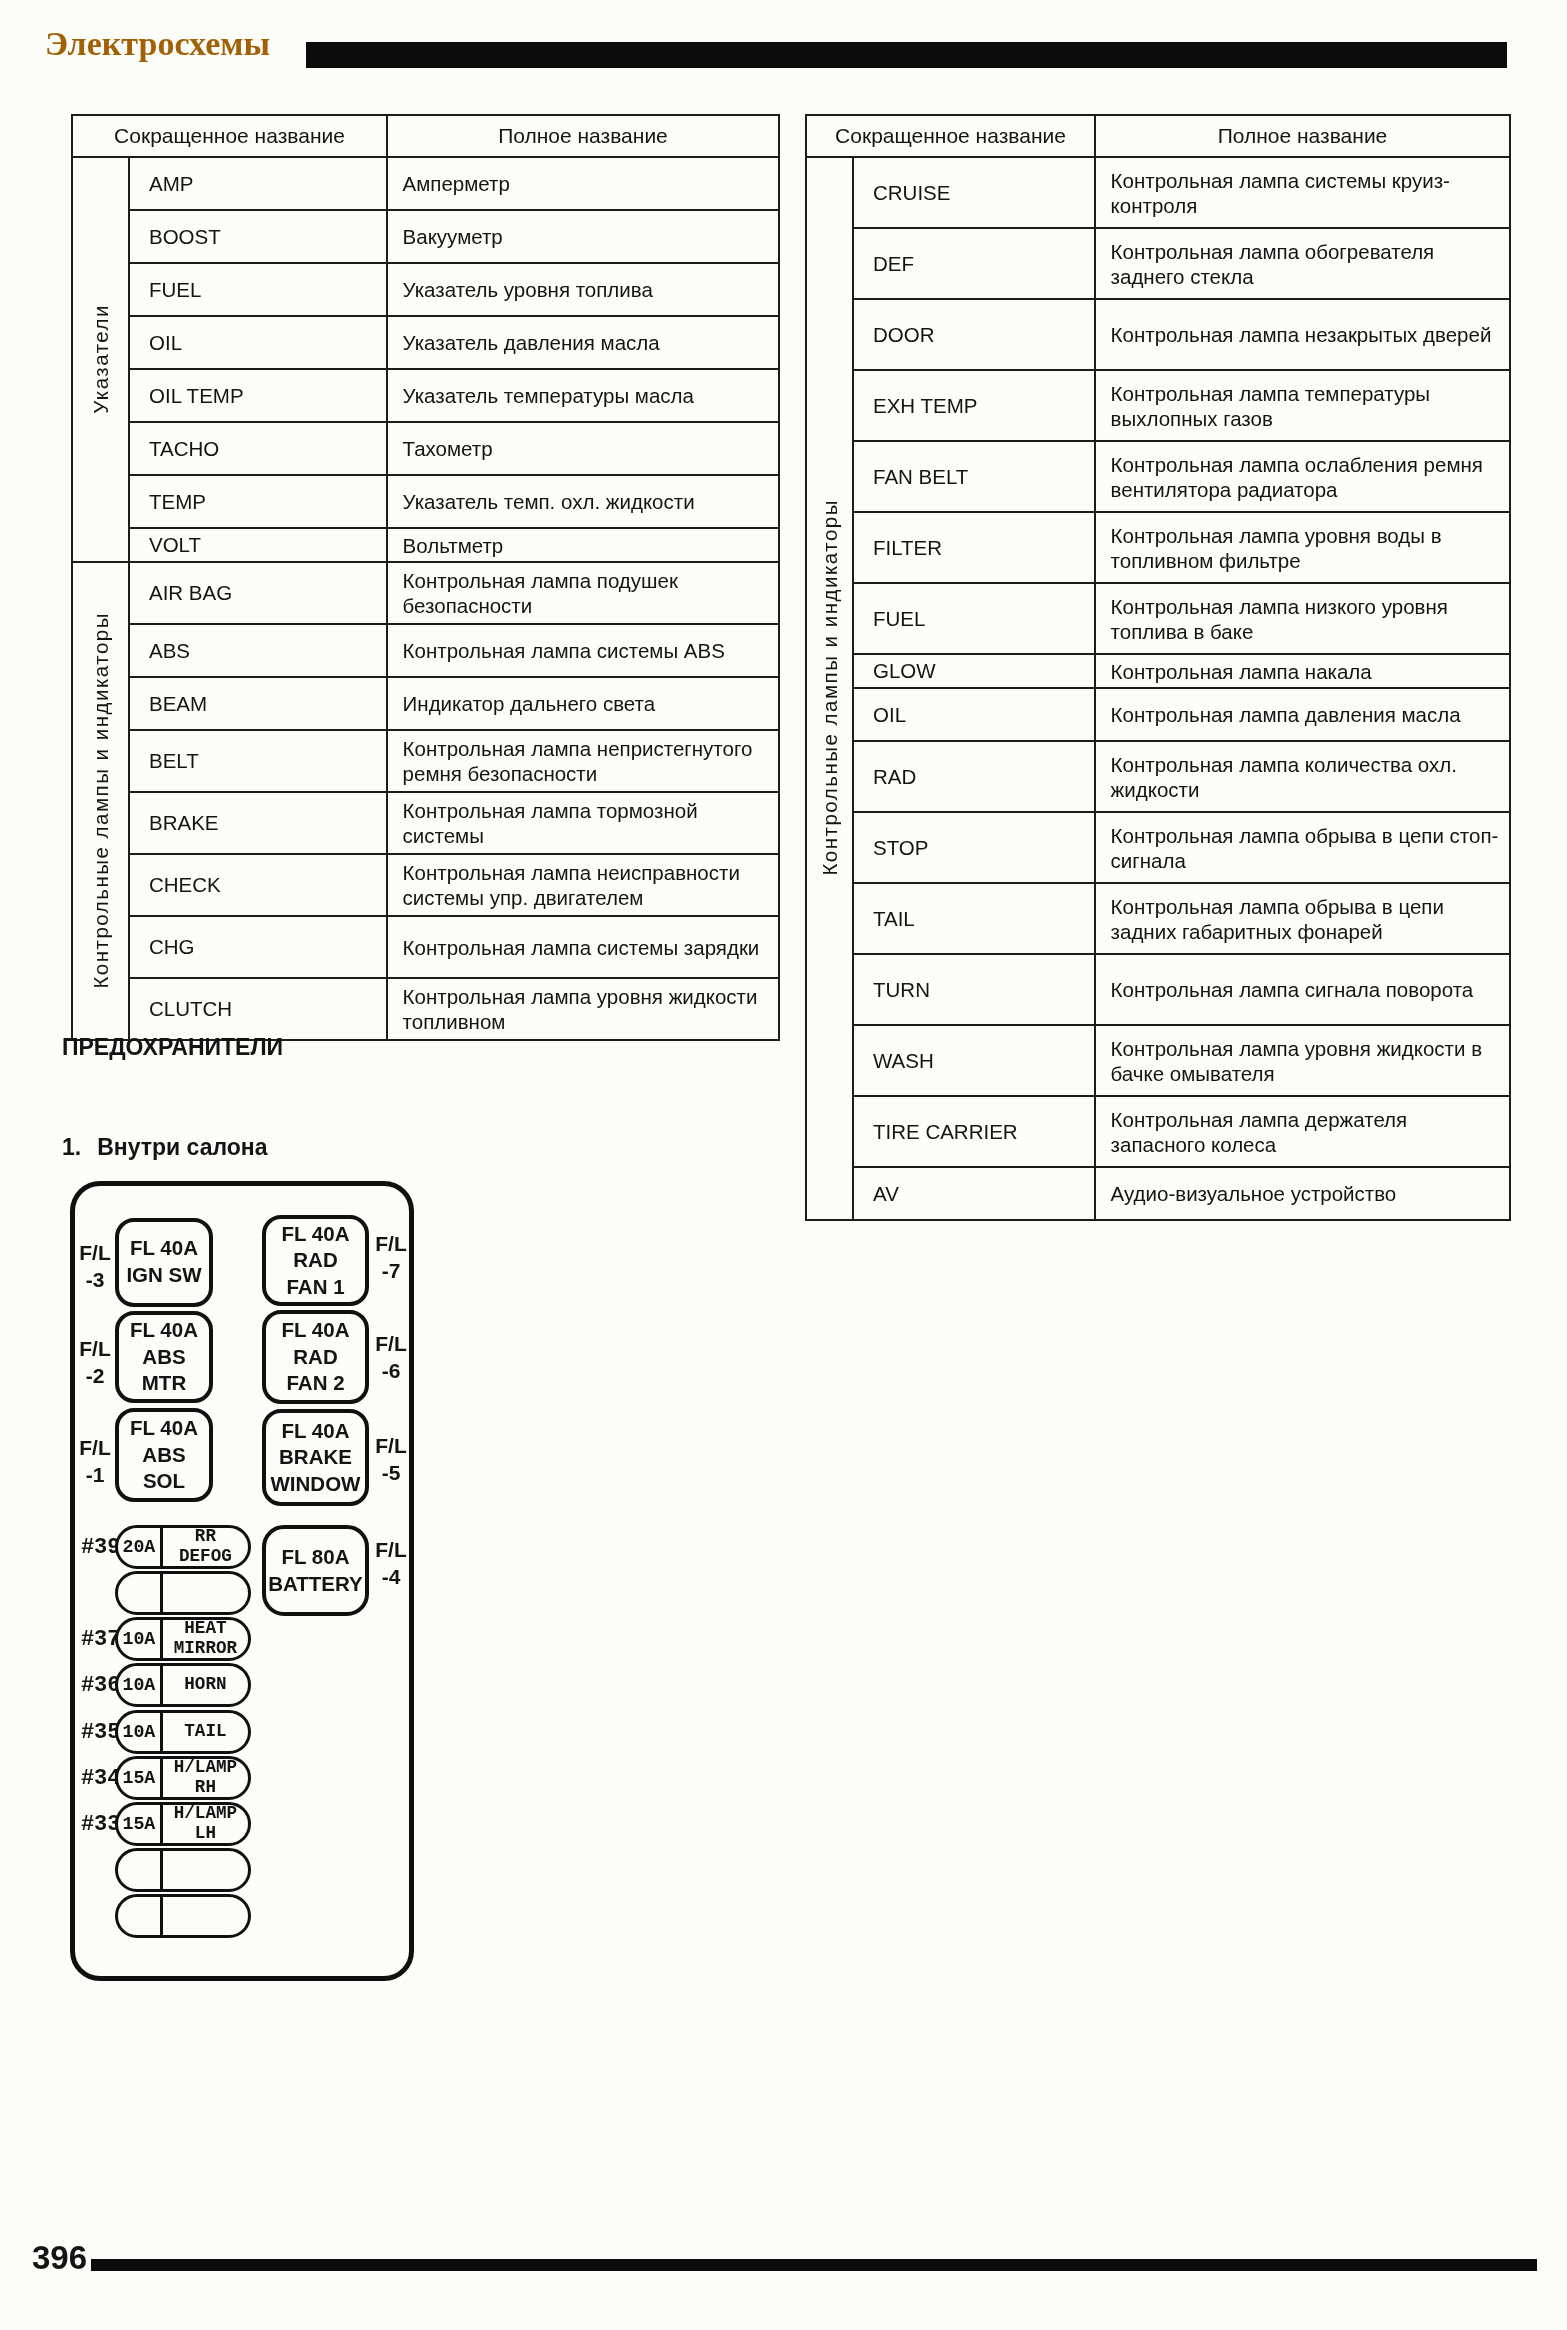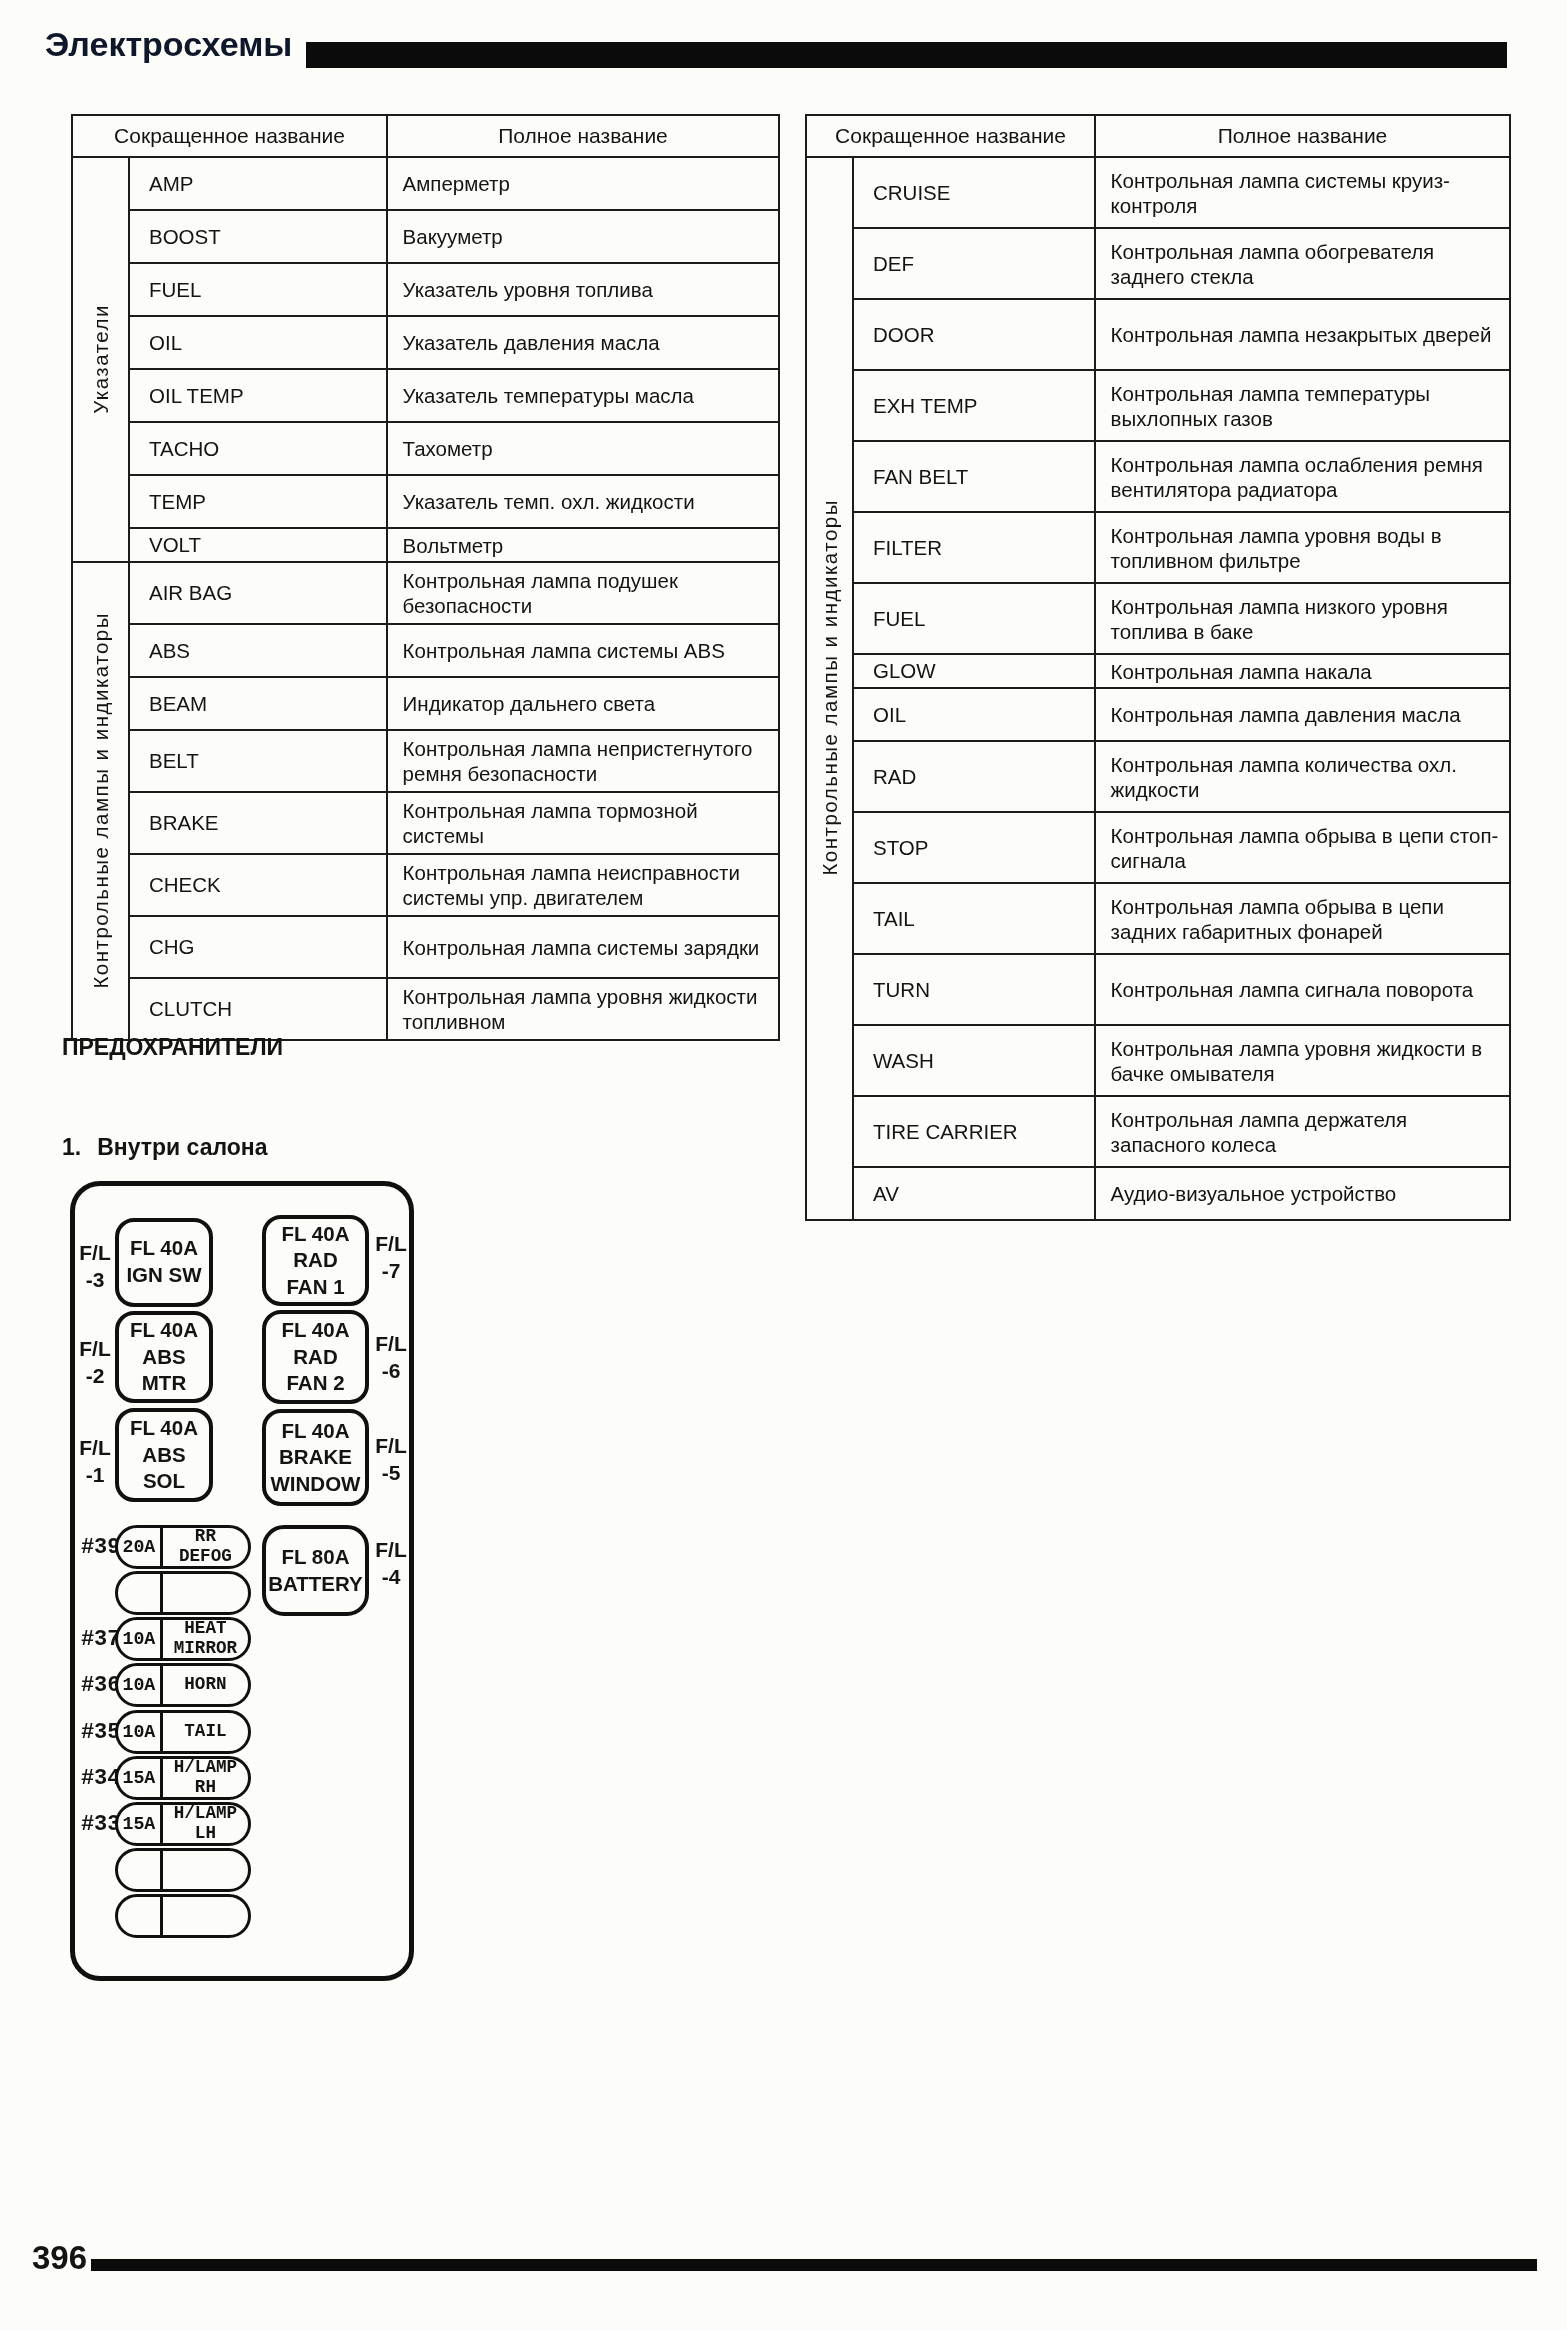--- a/index.html
+++ b/index.html
@@ -9,21 +9,22 @@
     width: 1568px; height: 2330px;
     background: #fcfcf9;
     font-family: "Liberation Sans", sans-serif;
     color: #141414;
     overflow: hidden;
   }
   
   .title {
     position: absolute; left: 45px; top: 25px;
     font-size: 34px; font-weight: 800; letter-spacing: 0px;
-    color: #0f172a;
+    color: #a16207;
+    font-family: Liberation Serif, serif;
   }
   .hdr-bar {
     position: absolute; left: 306px; top: 42px;
     width: 1201px; height: 26px; background: #0b0b0b;
   }
   
   .tbl { position: absolute; border-collapse: collapse; table-layout: fixed; background: #fcfcf9; margin-left: 8px; }
   .tbl th, .tbl td { border: 2.2px solid #1c1c1c; }
   .tbl th { font-size: 21px; font-weight: 400; text-align: center; height: 42px; padding: 2.9px; }
   .tbl td.ab { font-size: 20.5px; padding: 2.9px 4.4px 2.9px 19px; vertical-align: middle; }

